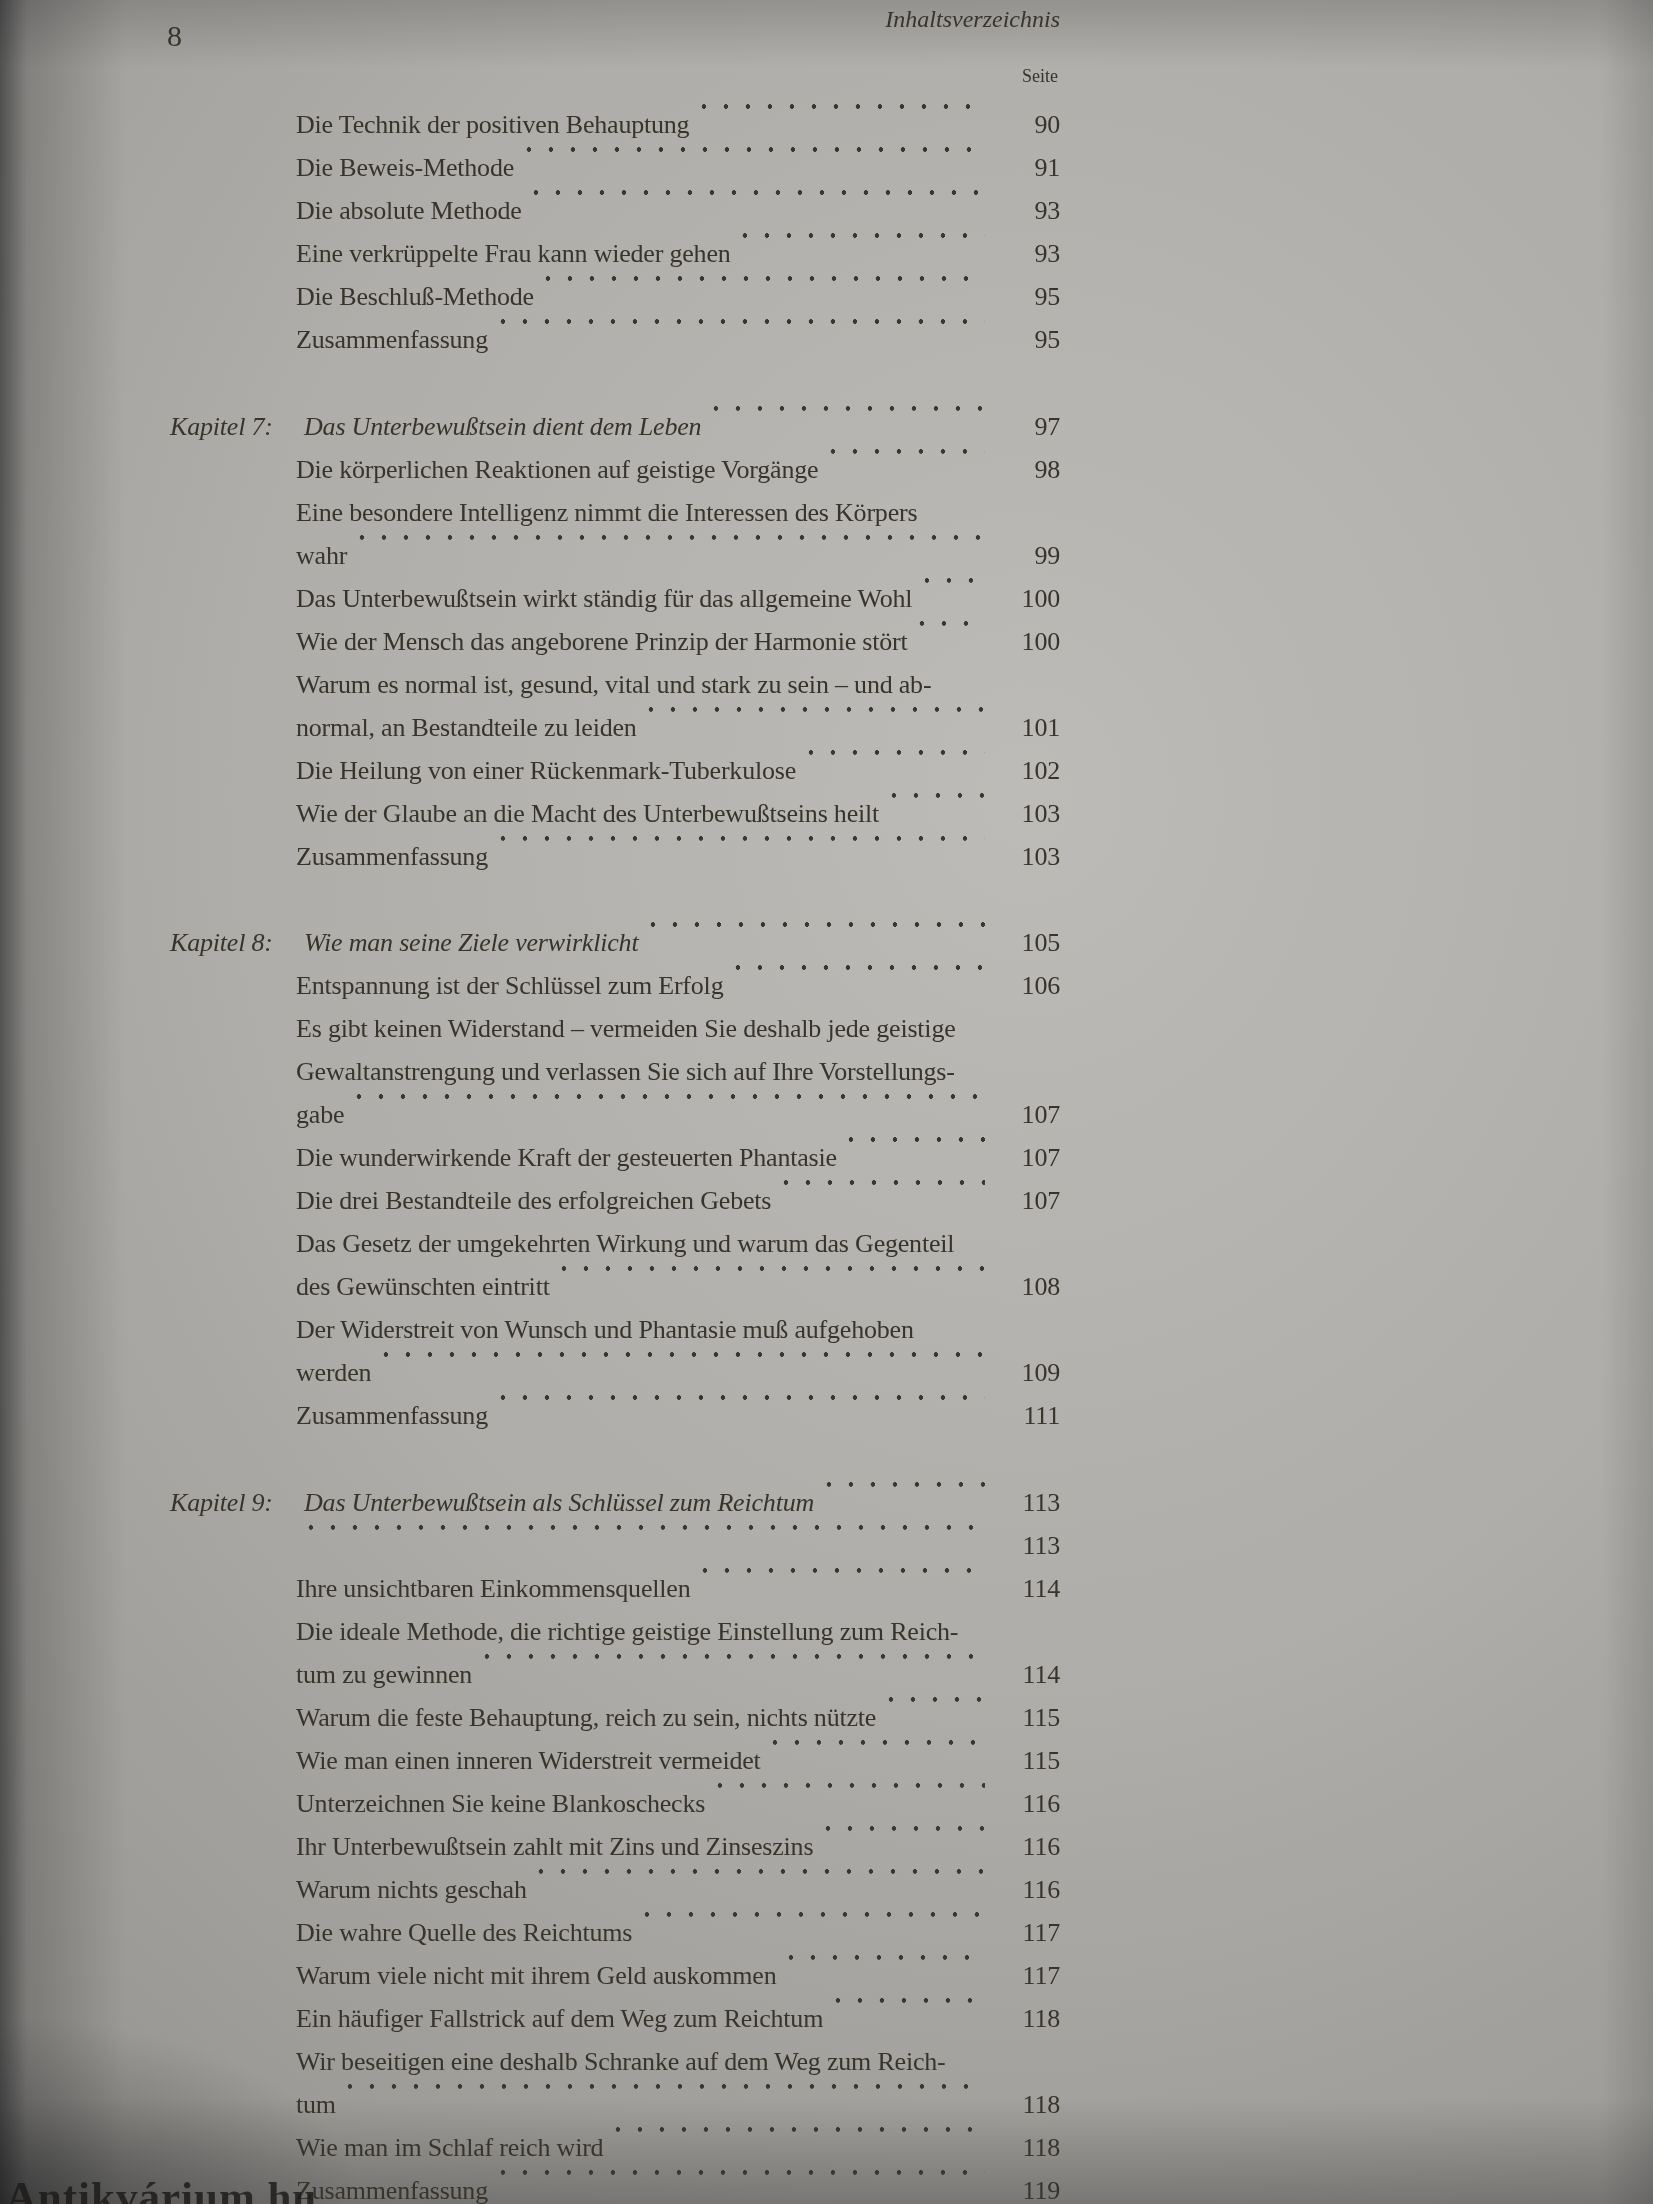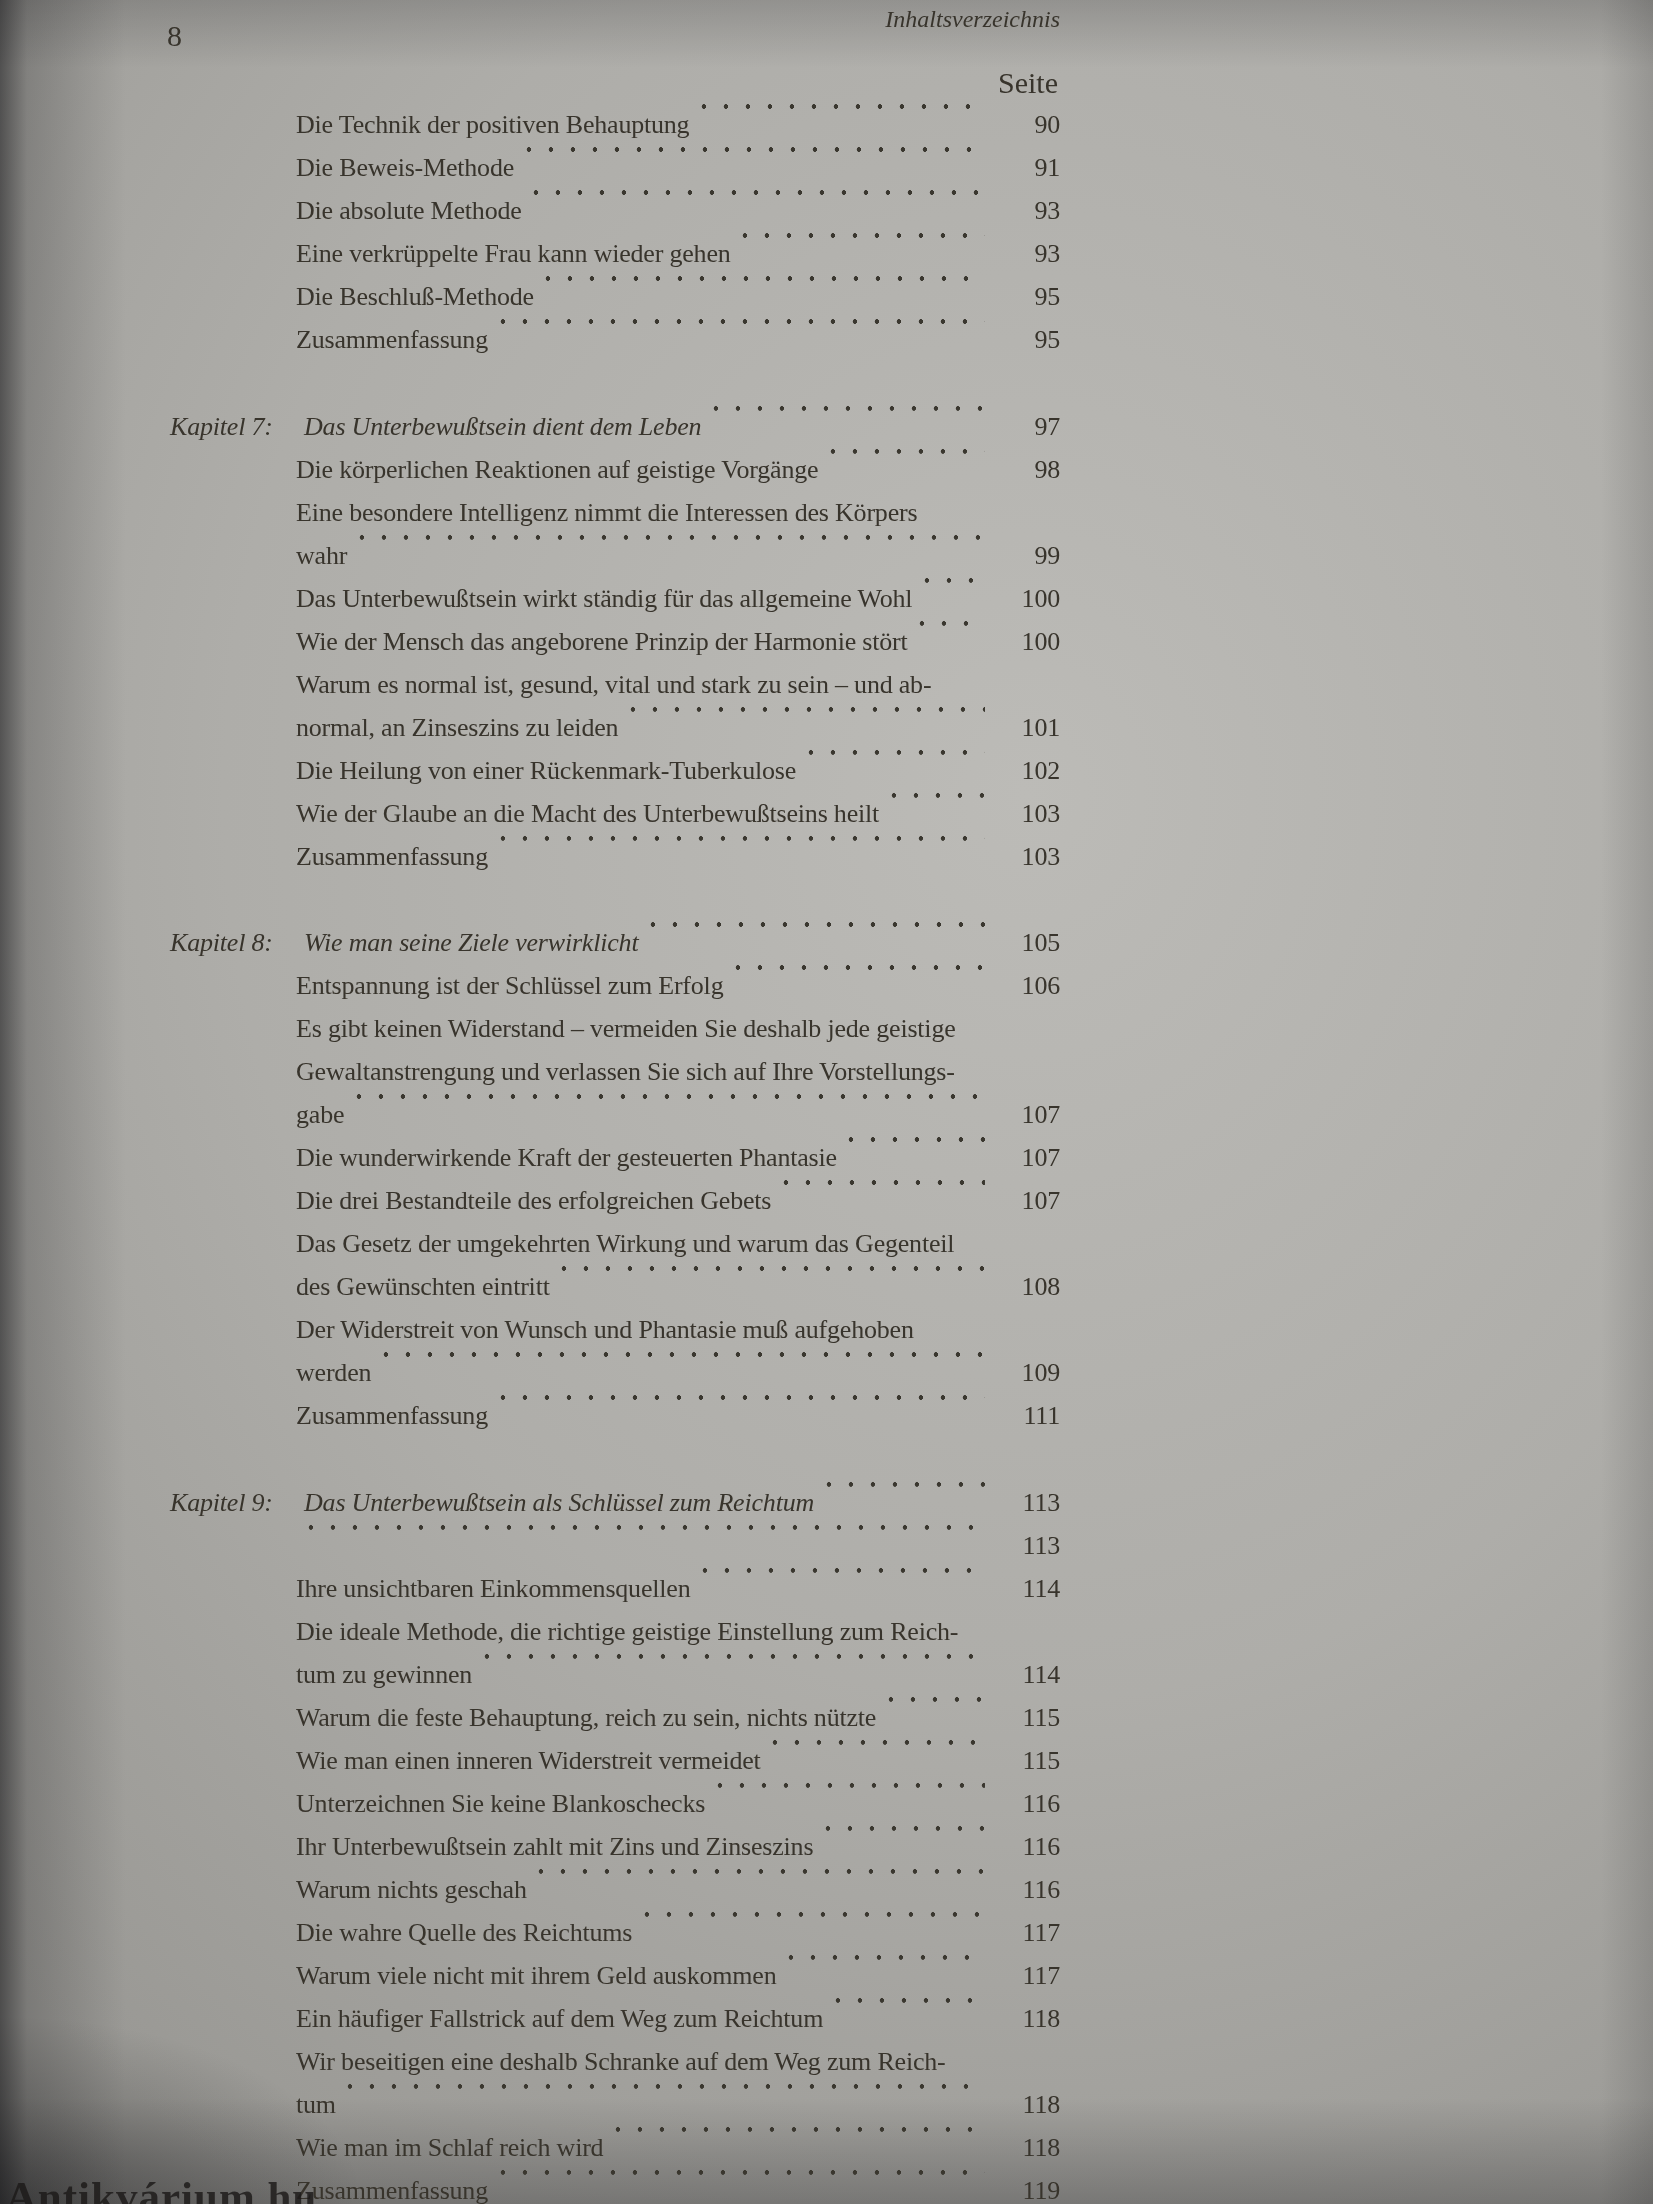--- a/index.html
+++ b/index.html
@@ -22,21 +22,21 @@
   .header-pageno {
     position: absolute; left: 167px; top: 19.4px;
     font-size: 30px;
   }
   .running-title {
     position: absolute; right: 594px; top: 5.8px;
     font-style: italic; font-size: 24px;
   }
   .seite-label {
     position: absolute; right: 596px; top: 66px;
-    font-size: 30px;
+    font-size: 18px;
   }
   .toc {
     position: absolute; left: 170px; top: 103px; width: 890px;
     font-size: 26px; line-height: 43px; letter-spacing: -0.2px;
   }
   .section + .section { margin-top: 15.5px; }
   .chapter-row {
     display: flex; align-items: baseline;
     font-style: italic;
     gap: 8px;
@@ -156,21 +156,21 @@
         <div class="entry">
           <div class="lastline">
             <span class="entry-text">Wie der Mensch das angeborene Prinzip der Harmonie stört</span>
             <span class="leader"></span>
             <span class="pagenum">100</span>
           </div>
         </div>
         <div class="entry">
           <div class="line">Warum es normal ist, gesund, vital und stark zu sein – und ab-</div>
           <div class="lastline">
-            <span class="entry-text">normal, an Zinseszins zu leiden</span>
+            <span class="entry-text">normal, an Bestandteile zu leiden</span>
             <span class="leader"></span>
             <span class="pagenum">101</span>
           </div>
         </div>
         <div class="entry">
           <div class="lastline">
             <span class="entry-text">Die Heilung von einer Rückenmark-Tuberkulose</span>
             <span class="leader"></span>
             <span class="pagenum">102</span>
           </div>

